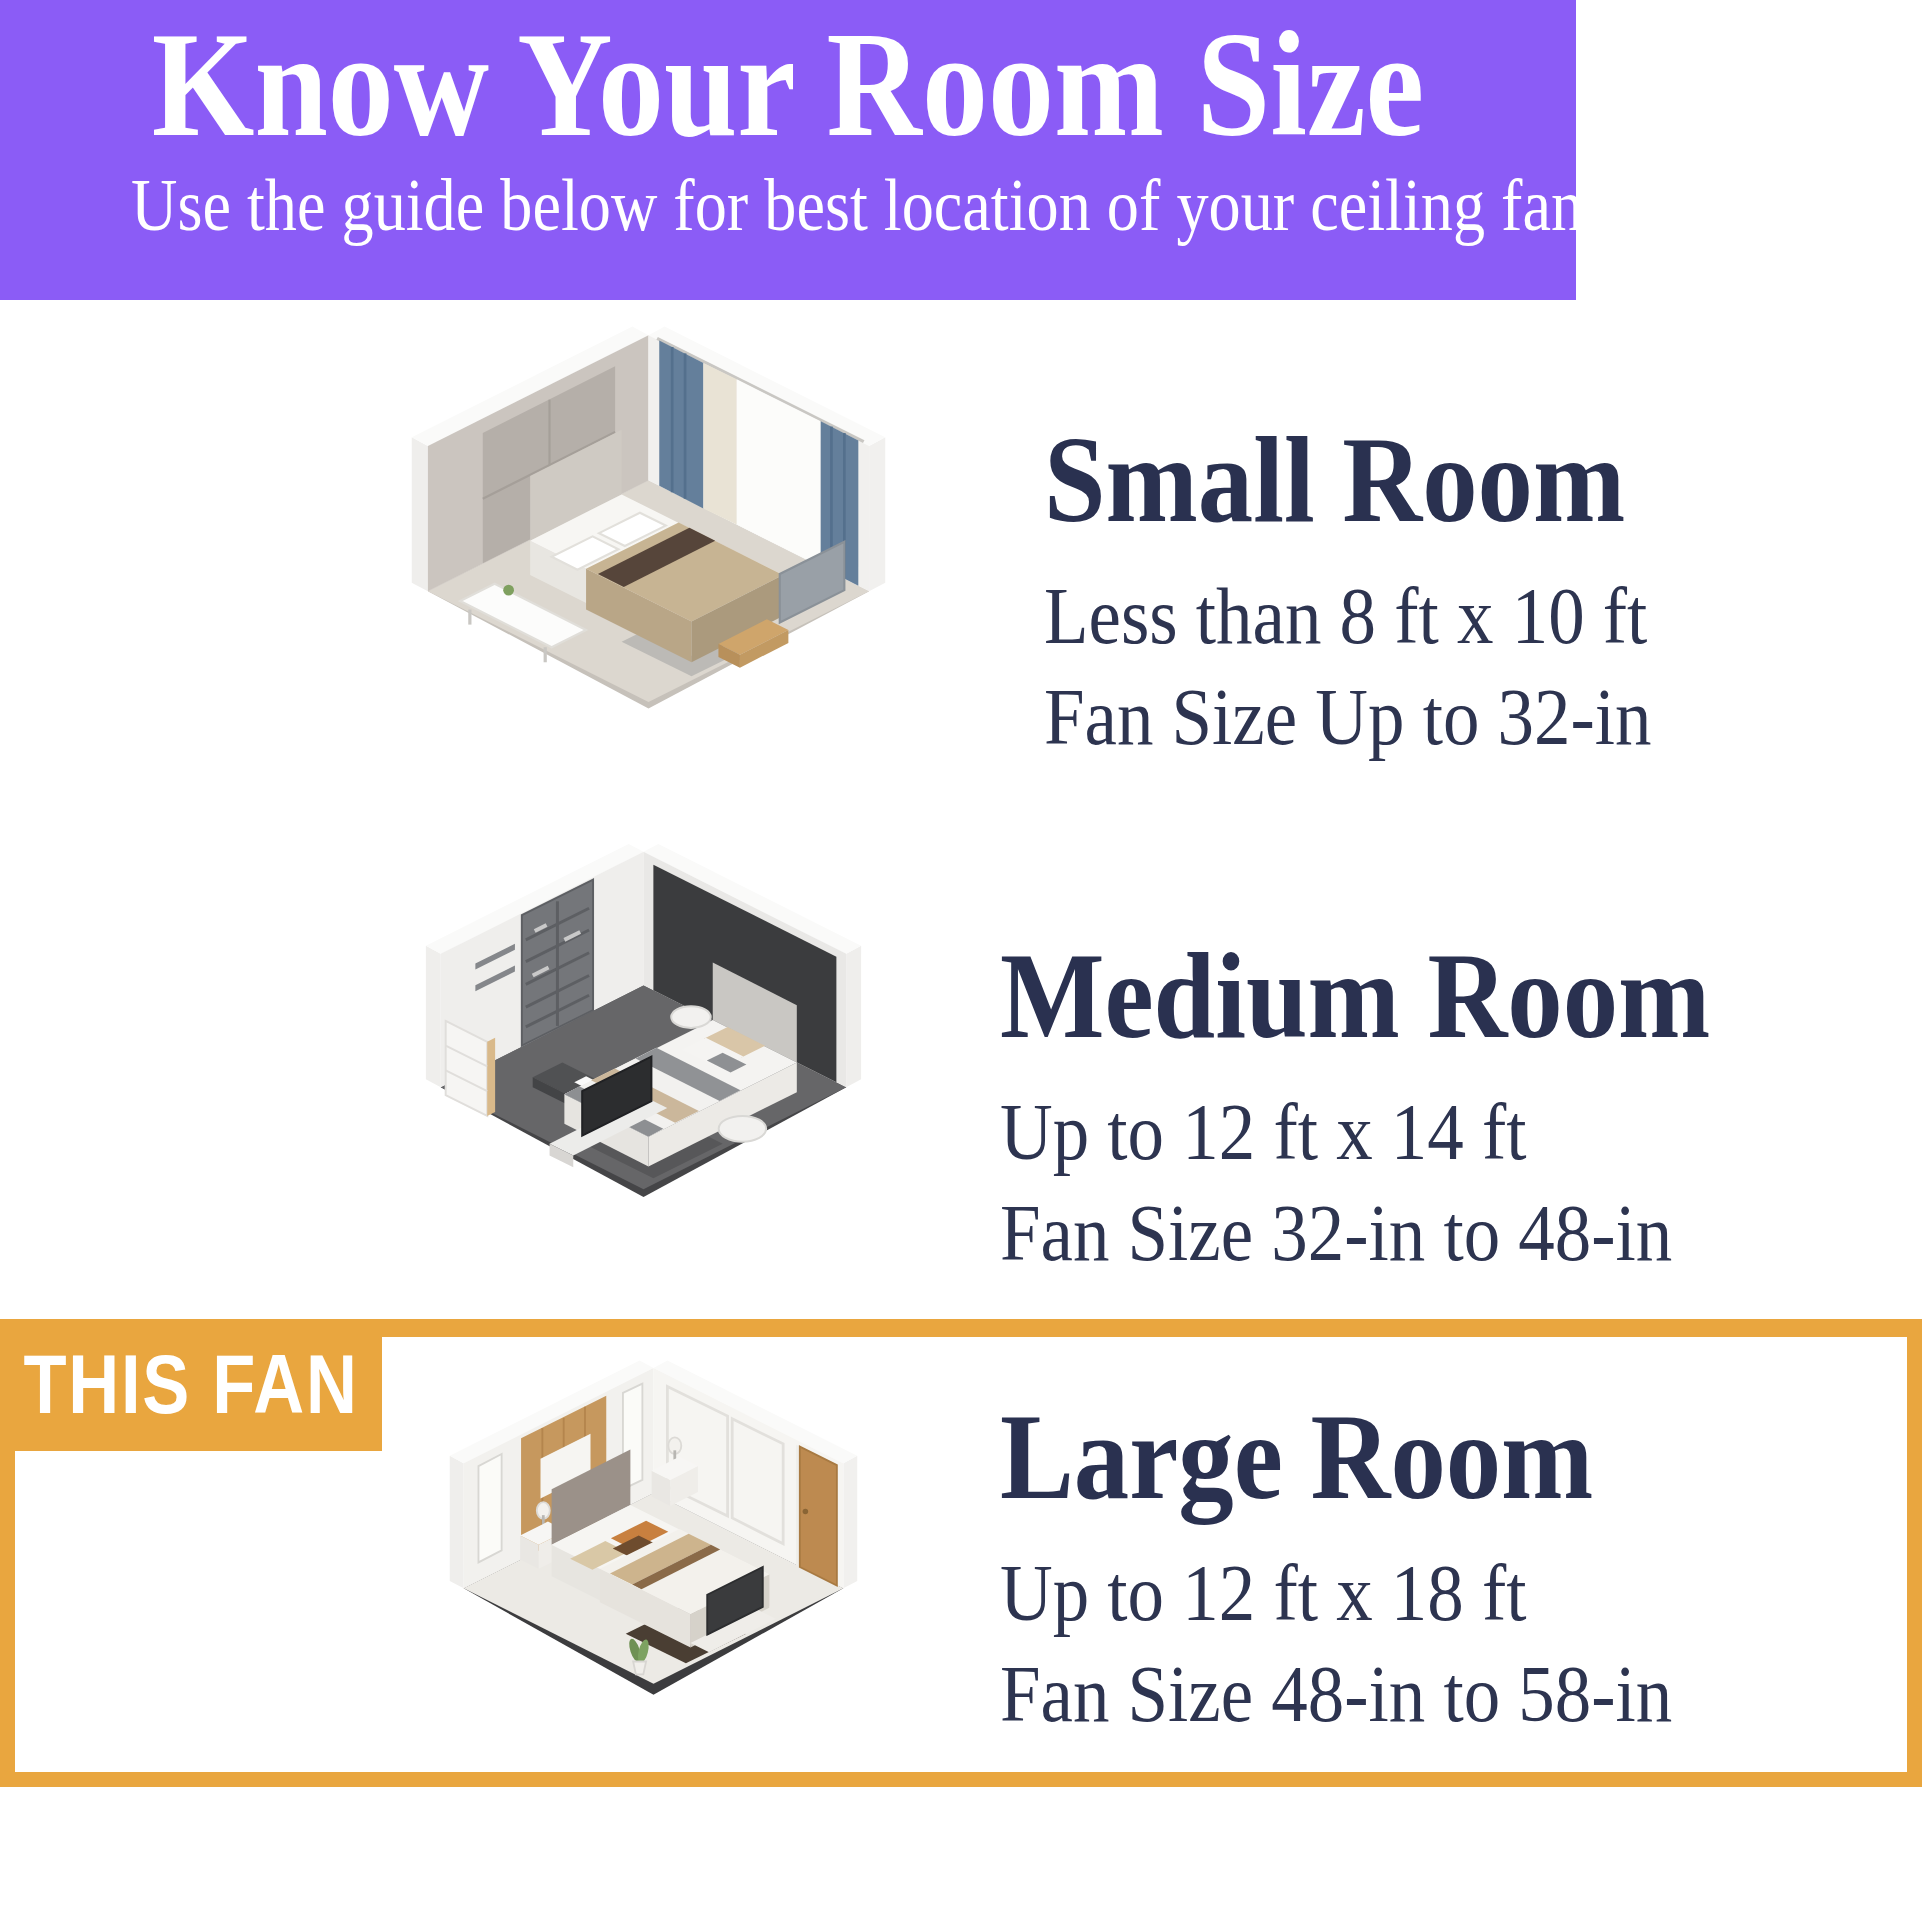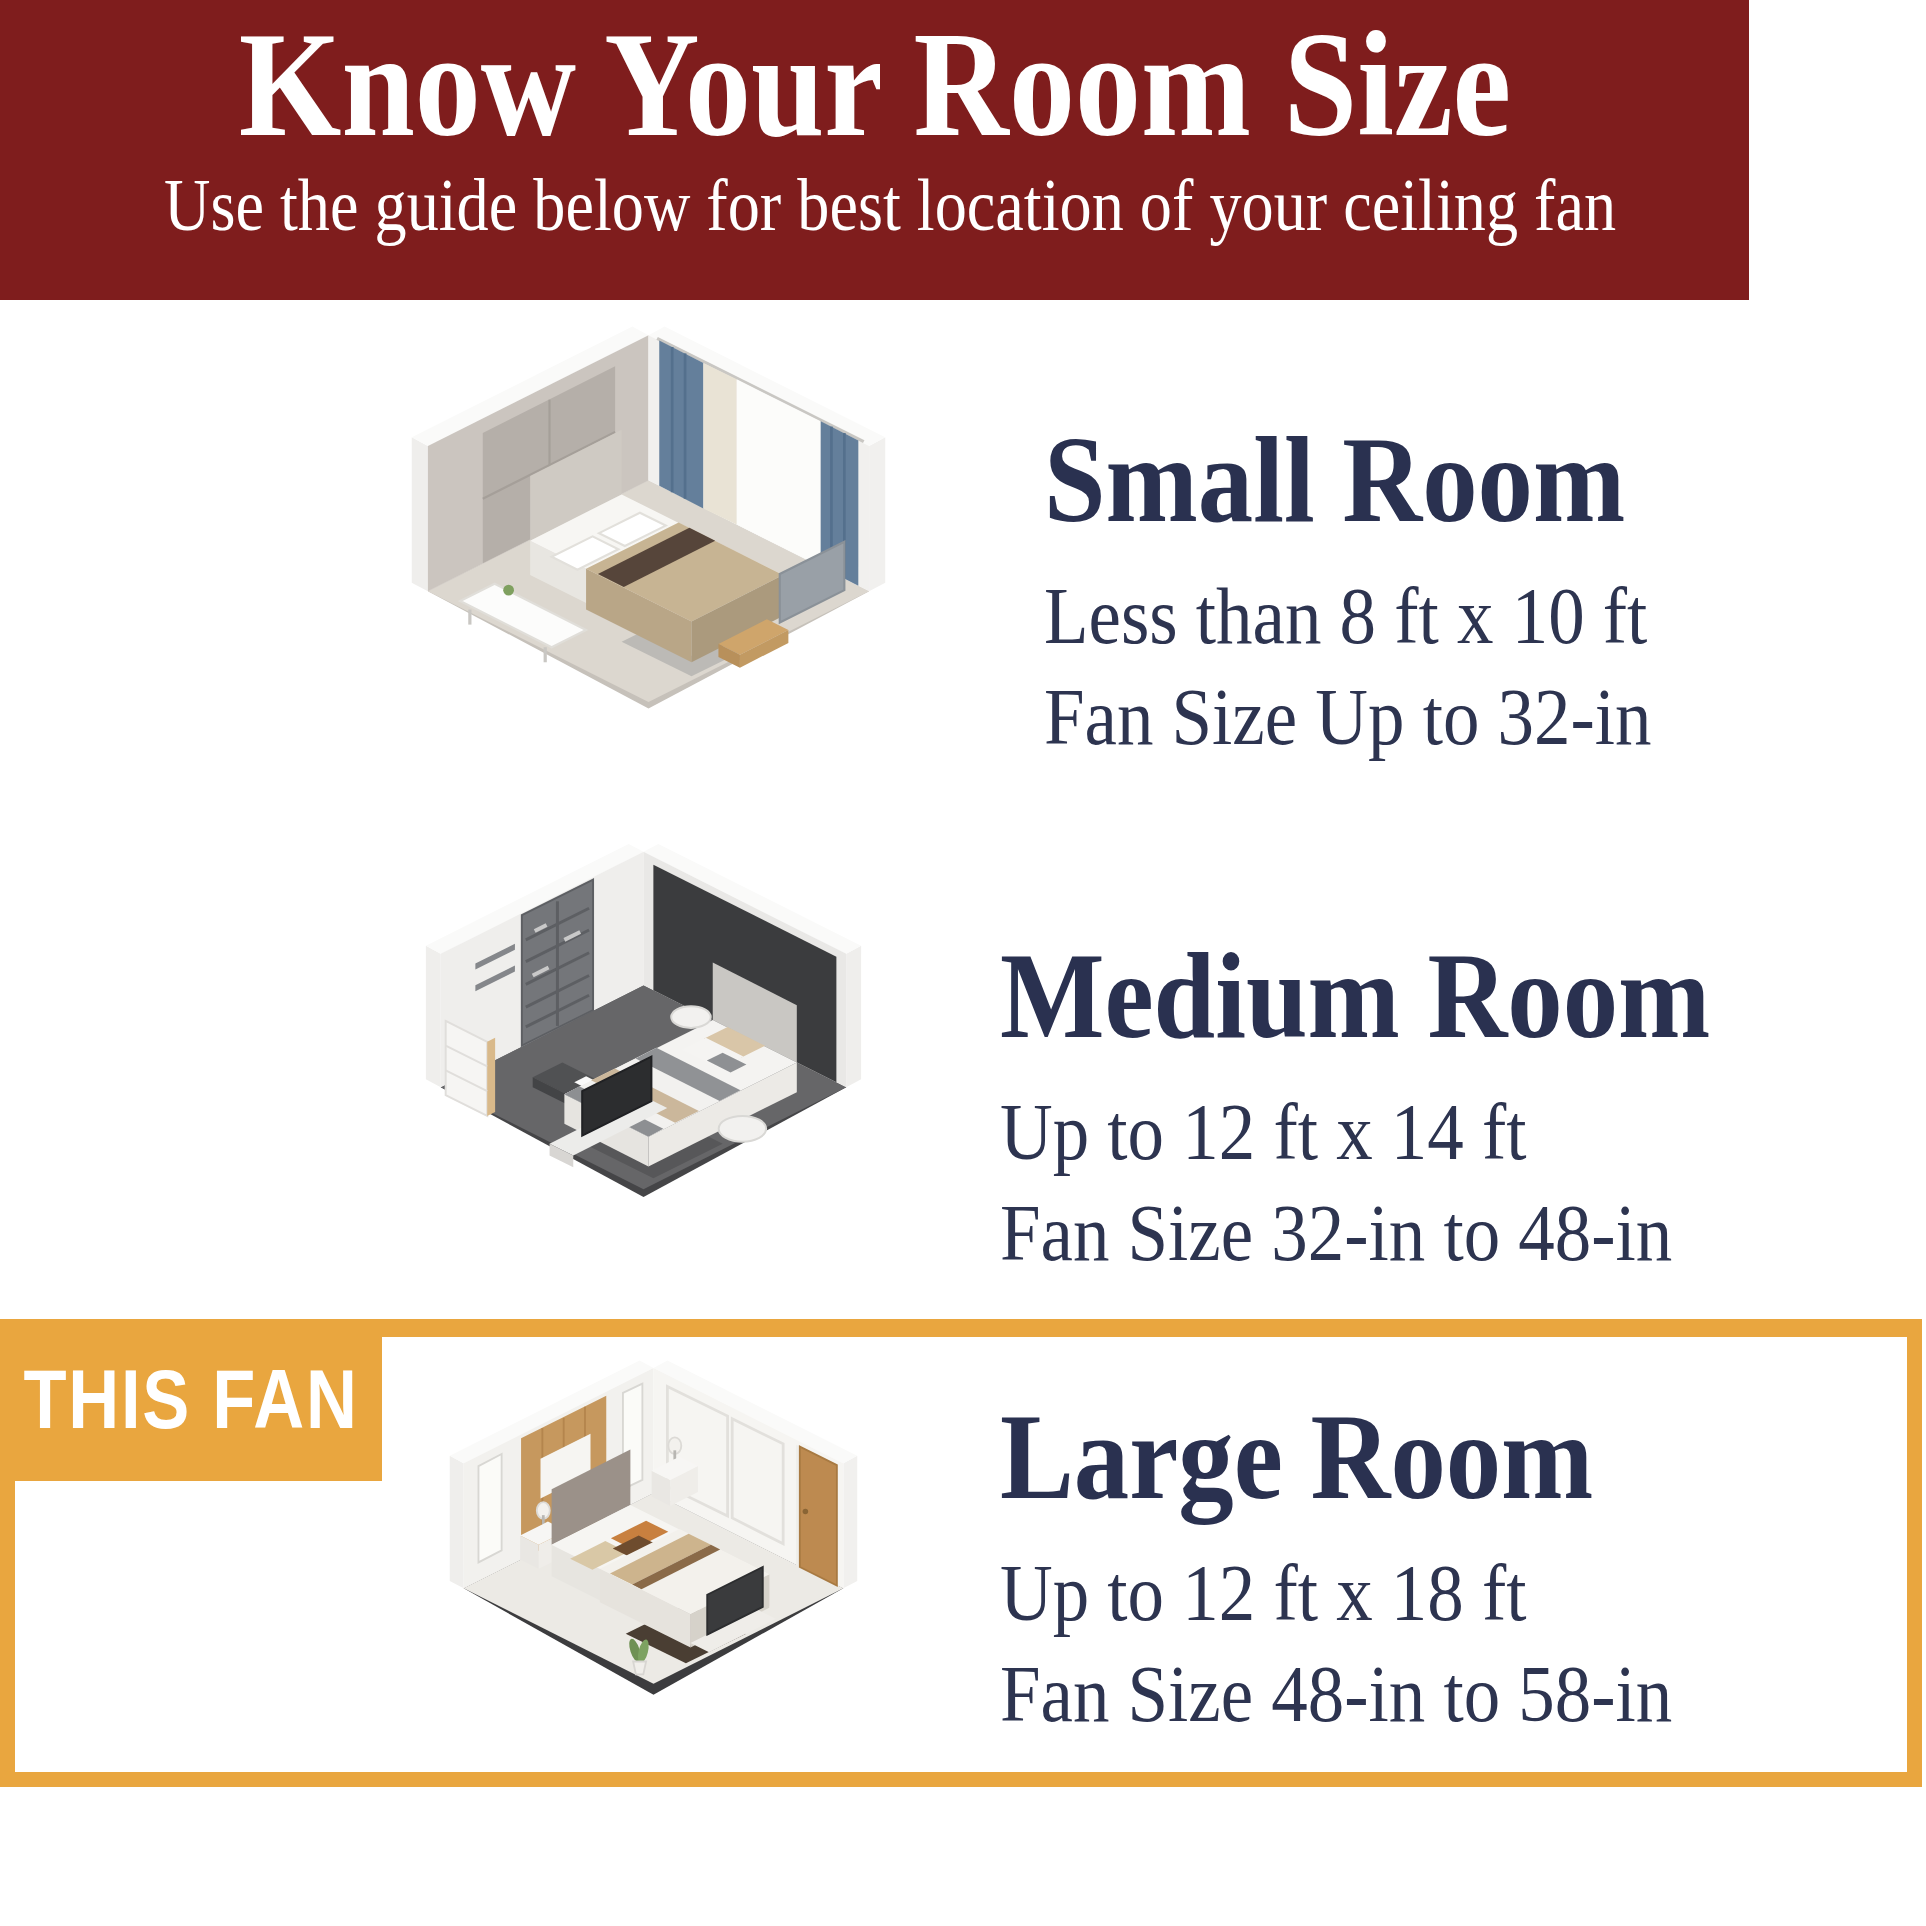--- a/index.html
+++ b/index.html
@@ -1,21 +1,21 @@
 <!DOCTYPE html>
 <html><head>
 <meta charset="utf-8">
 <style>
   html,body{margin:0;padding:0;}
   body{
     width:1927px;height:1927px;position:relative;background:#ffffff;
     font-family:"Liberation Serif", serif;overflow:hidden;
   }
   
-  .header{position:absolute;left:0;top:0;width:1749px;height:300px;background:#7f1d1d;}
+  .header{position:absolute;left:0;top:0;width:1576px;height:300px;background:#8b5cf6;}
   .page-title{
     position:absolute;left:0;right:0;top:6px;text-align:center;
     font-size:150px;font-weight:bold;color:#ffffff;line-height:1.05;white-space:nowrap;
   }
   .page-subtitle{
     position:absolute;left:0;right:0;top:166px;text-align:center;
     font-size:73px;font-weight:normal;color:#ffffff;line-height:1.1;white-space:nowrap;margin-left:32px;
   }
   .condc{display:inline-block;transform:scaleX(0.88);transform-origin:50% 50%;}
   .condl{transform:scaleX(0.9);transform-origin:0 50%;}
@@ -30,21 +30,21 @@
   .illus{position:absolute;}
   #small-illus{left:401px;top:319px;width:495px;height:495px;}
   #medium-illus{left:411px;top:837px;width:465px;height:455px;}
   #large-illus{left:421px;top:1354px;width:465px;height:426px;}
   
   .highlight-frame{
     position:absolute;left:0;top:1319px;width:1922px;height:468px;box-sizing:border-box;
     background:#ffffff;border:15px solid #e9a63f;border-top-width:18px;
   }
   .this-fan-badge{
-    position:absolute;left:0;top:1319px;width:382px;height:162px;background:#e9a63f;
+    position:absolute;left:0;top:1319px;width:382px;height:132px;background:#e9a63f;
     display:flex;align-items:center;justify-content:center;
   }
   .this-fan-badge span{
     font-family:"Liberation Sans", sans-serif;font-weight:bold;font-size:83px;color:#ffffff;
     letter-spacing:2px;display:inline-block;transform:scaleX(0.85);white-space:nowrap;
   }
 </style>
 </head>
 <body>
 

